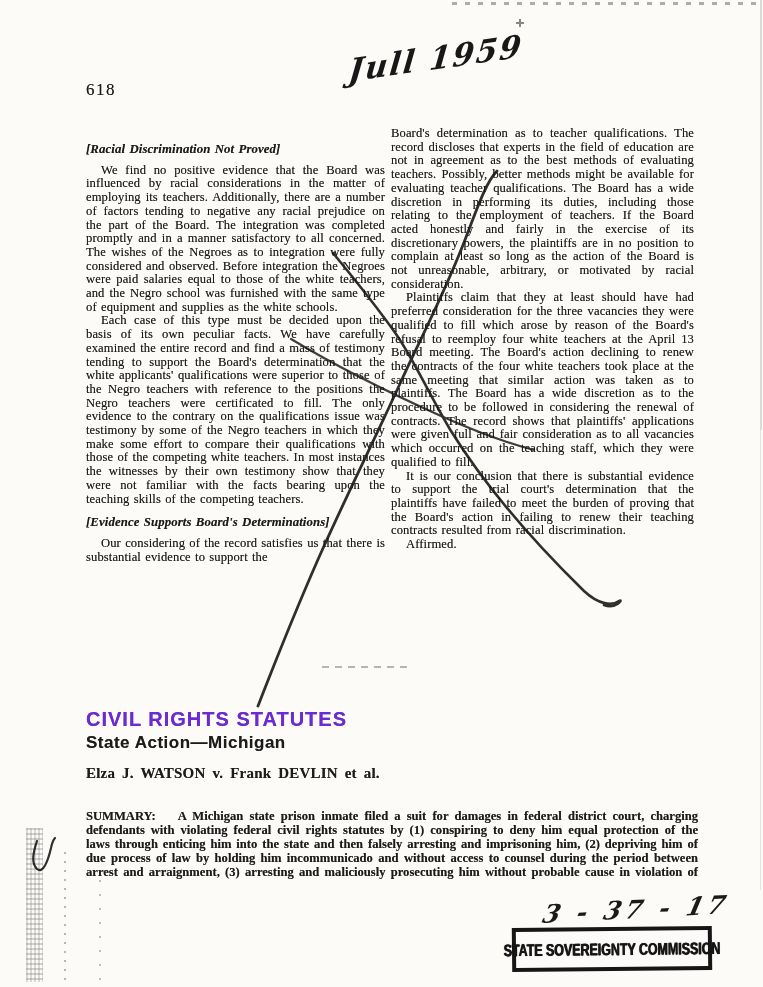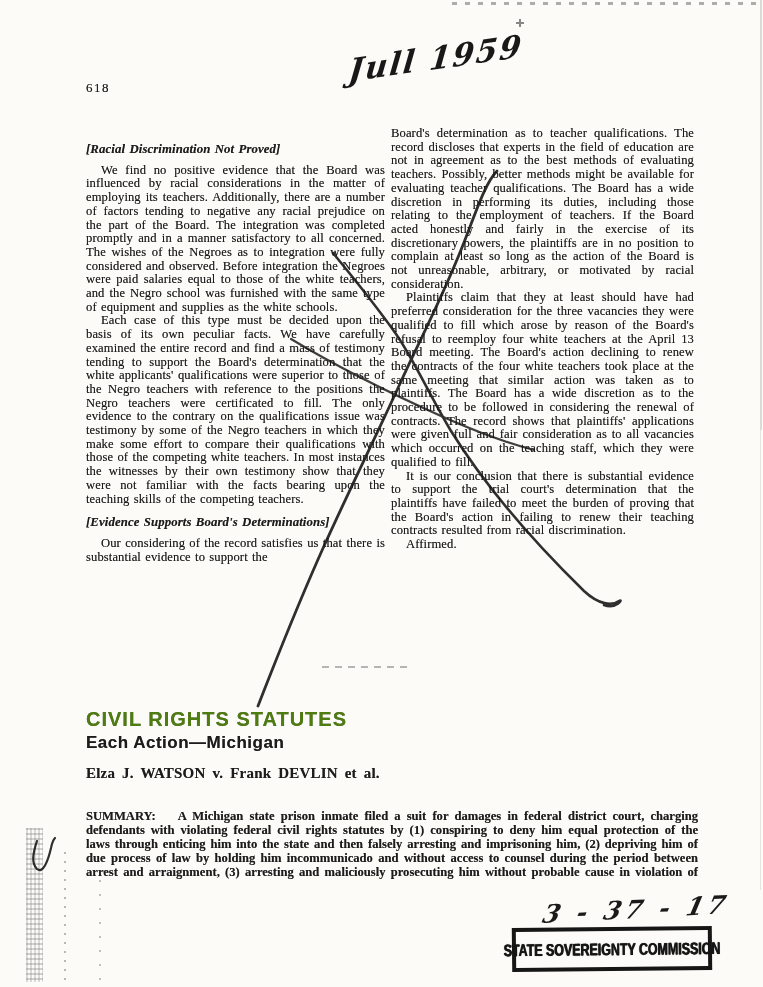--- a/index.html
+++ b/index.html
@@ -21,21 +21,21 @@
       repeating-linear-gradient(to right,rgba(110,110,110,.30) 0 2px,transparent 2px 4px);}
   .dot-col-1{position:absolute;left:64px;top:852px;width:2px;height:130px;opacity:.7;
     background:repeating-linear-gradient(to bottom,#9a9a9a 0 2px,transparent 2px 9px);}
   .dot-col-2{position:absolute;left:99px;top:880px;width:2px;height:100px;opacity:.6;
     background:repeating-linear-gradient(to bottom,#9a9a9a 0 2px,transparent 2px 14px);}
   .plus-mark{position:absolute;left:516px;top:19px;width:8px;height:8px;opacity:.7;}
   .plus-mark::before{content:"";position:absolute;left:0;top:3px;width:8px;height:1.5px;background:#555;}
   .plus-mark::after{content:"";position:absolute;left:3px;top:0;width:1.5px;height:8px;background:#555;}
 
   
-  .page-number{position:absolute;left:86px;top:80px;font-size:13px;letter-spacing:1.5px;
+  .page-number{position:absolute;left:86px;top:80px;font-size:17px;letter-spacing:1.5px;
     text-shadow:0 0 .5px rgba(25,25,25,.6);}
   .header-title{position:absolute;left:298px;top:81px;font-size:13px;font-weight:700;
     letter-spacing:2.5px;word-spacing:4px;text-shadow:0 0 .5px rgba(25,25,25,.55);}
   .handwritten-date{position:absolute;left:348px;top:40px;
     font-family:"DejaVu Serif",serif;font-style:italic;font-weight:700;font-size:31px;
     letter-spacing:2px;transform:rotate(-8deg) skewX(-14deg);color:#181818;}
 
   
   .col{position:absolute;top:127px;font-size:12.6px;line-height:13.7px;
     text-align:justify;word-spacing:.08em;letter-spacing:.1px;
@@ -43,21 +43,21 @@
   .col-left{left:86px;width:299px;}
   .col-right{left:391px;width:303px;}
   .col p{margin:0;}
   .indent{text-indent:15px;}
   .bracket-heading{font-style:italic;font-weight:700;margin:10px 0 7px;text-align:left;font-size:12.8px;}
   .bracket-heading.first{margin-top:16px;}
   .affirmed{margin-top:4px;}
 
   
   .sec-title{position:absolute;left:86px;top:708px;font-family:"Liberation Sans",sans-serif;
-    font-weight:700;font-size:20px;letter-spacing:1px;color:#4d7c0f;
+    font-weight:700;font-size:20px;letter-spacing:1px;color:#6d28d9;
     text-shadow:0 0 .5px rgba(25,25,25,.6);}
   .sec-subtitle{position:absolute;left:86px;top:733px;font-family:"Liberation Sans",sans-serif;
     font-weight:700;font-size:17px;letter-spacing:.5px;text-shadow:0 0 .5px rgba(25,25,25,.6);}
   .case-name{position:absolute;left:86px;top:765px;font-weight:700;font-size:15px;
     word-spacing:3px;letter-spacing:.2px;text-shadow:0 0 .5px rgba(25,25,25,.55);}
   .court-line{position:absolute;left:86px;top:788px;font-size:13px;word-spacing:1.5px;
     text-shadow:0 0 .5px rgba(25,25,25,.5);}
   .summary{position:absolute;left:86px;top:810px;width:612px;font-weight:700;font-size:12.6px;
     line-height:13.9px;text-align:justify;text-align-last:justify;word-spacing:.14em;
     text-shadow:0 0 .5px rgba(25,25,25,.55);}
@@ -101,21 +101,21 @@
   </div>
 
   <div class="col col-right">
     <p>Board's determination as to teacher qualifications. The record discloses that experts in the field of education are not in agreement as to the best methods of evaluating teachers. Possibly, better methods might be available for evaluating teacher qualifications. The Board has a wide discretion in performing its duties, including those relating to the employment of teachers. If the Board acted honestly and fairly in the exercise of its discretionary powers, the plaintiffs are in no position to complain at least so long as the action of the Board is not unreasonable, arbitrary, or motivated by racial consideration.</p>
     <p class="indent">Plaintiffs claim that they at least should have had preferred consideration for the three vacancies they were qualified to fill which arose by reason of the Board's refusal to reemploy four white teachers at the April 13 Board meeting. The Board's action declining to renew the contracts of the four white teachers took place at the same meeting that similar action was taken as to plaintiffs. The Board has a wide discretion as to the procedure to be followed in considering the renewal of contracts. The record shows that plaintiffs' applications were given full and fair consideration as to all vacancies which occurred on the teaching staff, which they were qualified to fill.</p>
     <p class="indent">It is our conclusion that there is substantial evidence to support the trial court's determination that the plaintiffs have failed to meet the burden of proving that the Board's action in failing to renew their teaching contracts resulted from racial discrimination.</p>
     <p class="indent affirmed">Affirmed.</p>
   </div>
 
   <div class="sec-title">CIVIL RIGHTS STATUTES</div>
-  <div class="sec-subtitle">Each Action—Michigan</div>
+  <div class="sec-subtitle">State Action—Michigan</div>
   <div class="case-name">Elza J. WATSON v. Frank DEVLIN et al.</div>
   <div class="summary"><span class="summary-label">SUMMARY:</span><span>A Michigan state prison inmate filed a suit for damages in federal district court, charging defendants with violating federal civil rights statutes by (1) conspiring to deny him equal protection of the laws through enticing him into the state and then falsely arresting and imprisoning him, (2) depriving him of due process of law by holding him incommunicado and without access to counsel during the period between arrest and arraignment, (3) arresting and maliciously prosecuting him without probable cause in violation of</span></div>
 
   <svg class="pen-marks" width="763" height="987" viewBox="0 0 763 987">
     <g stroke="#181818" fill="none" stroke-linecap="round" opacity="0.9">
       <path stroke-width="2.8" d="M497,171 C487,181 479,203 468,232 C446,291 424,331 403,377 C381,426 353,482 324,546 C302,595 277,657 258,706"></path>
       <path stroke-width="2.6" d="M333,253 C356,281 377,307 396,334 C414,360 430,396 451,431 C489,492 541,549 584,591 C599,605 612,606 619,601 C624,598 616,610 604,605"></path>
       <path stroke-width="2.2" opacity="0.92" d="M291,339 C341,369 392,394 441,416 C477,432 511,444 534,450"></path>
       <path stroke-width="2.2" d="M37,841 C33,853 31,863 37,869 C43,874 48,861 51,848 C52,843 53,840 55,838"></path>
     </g>

